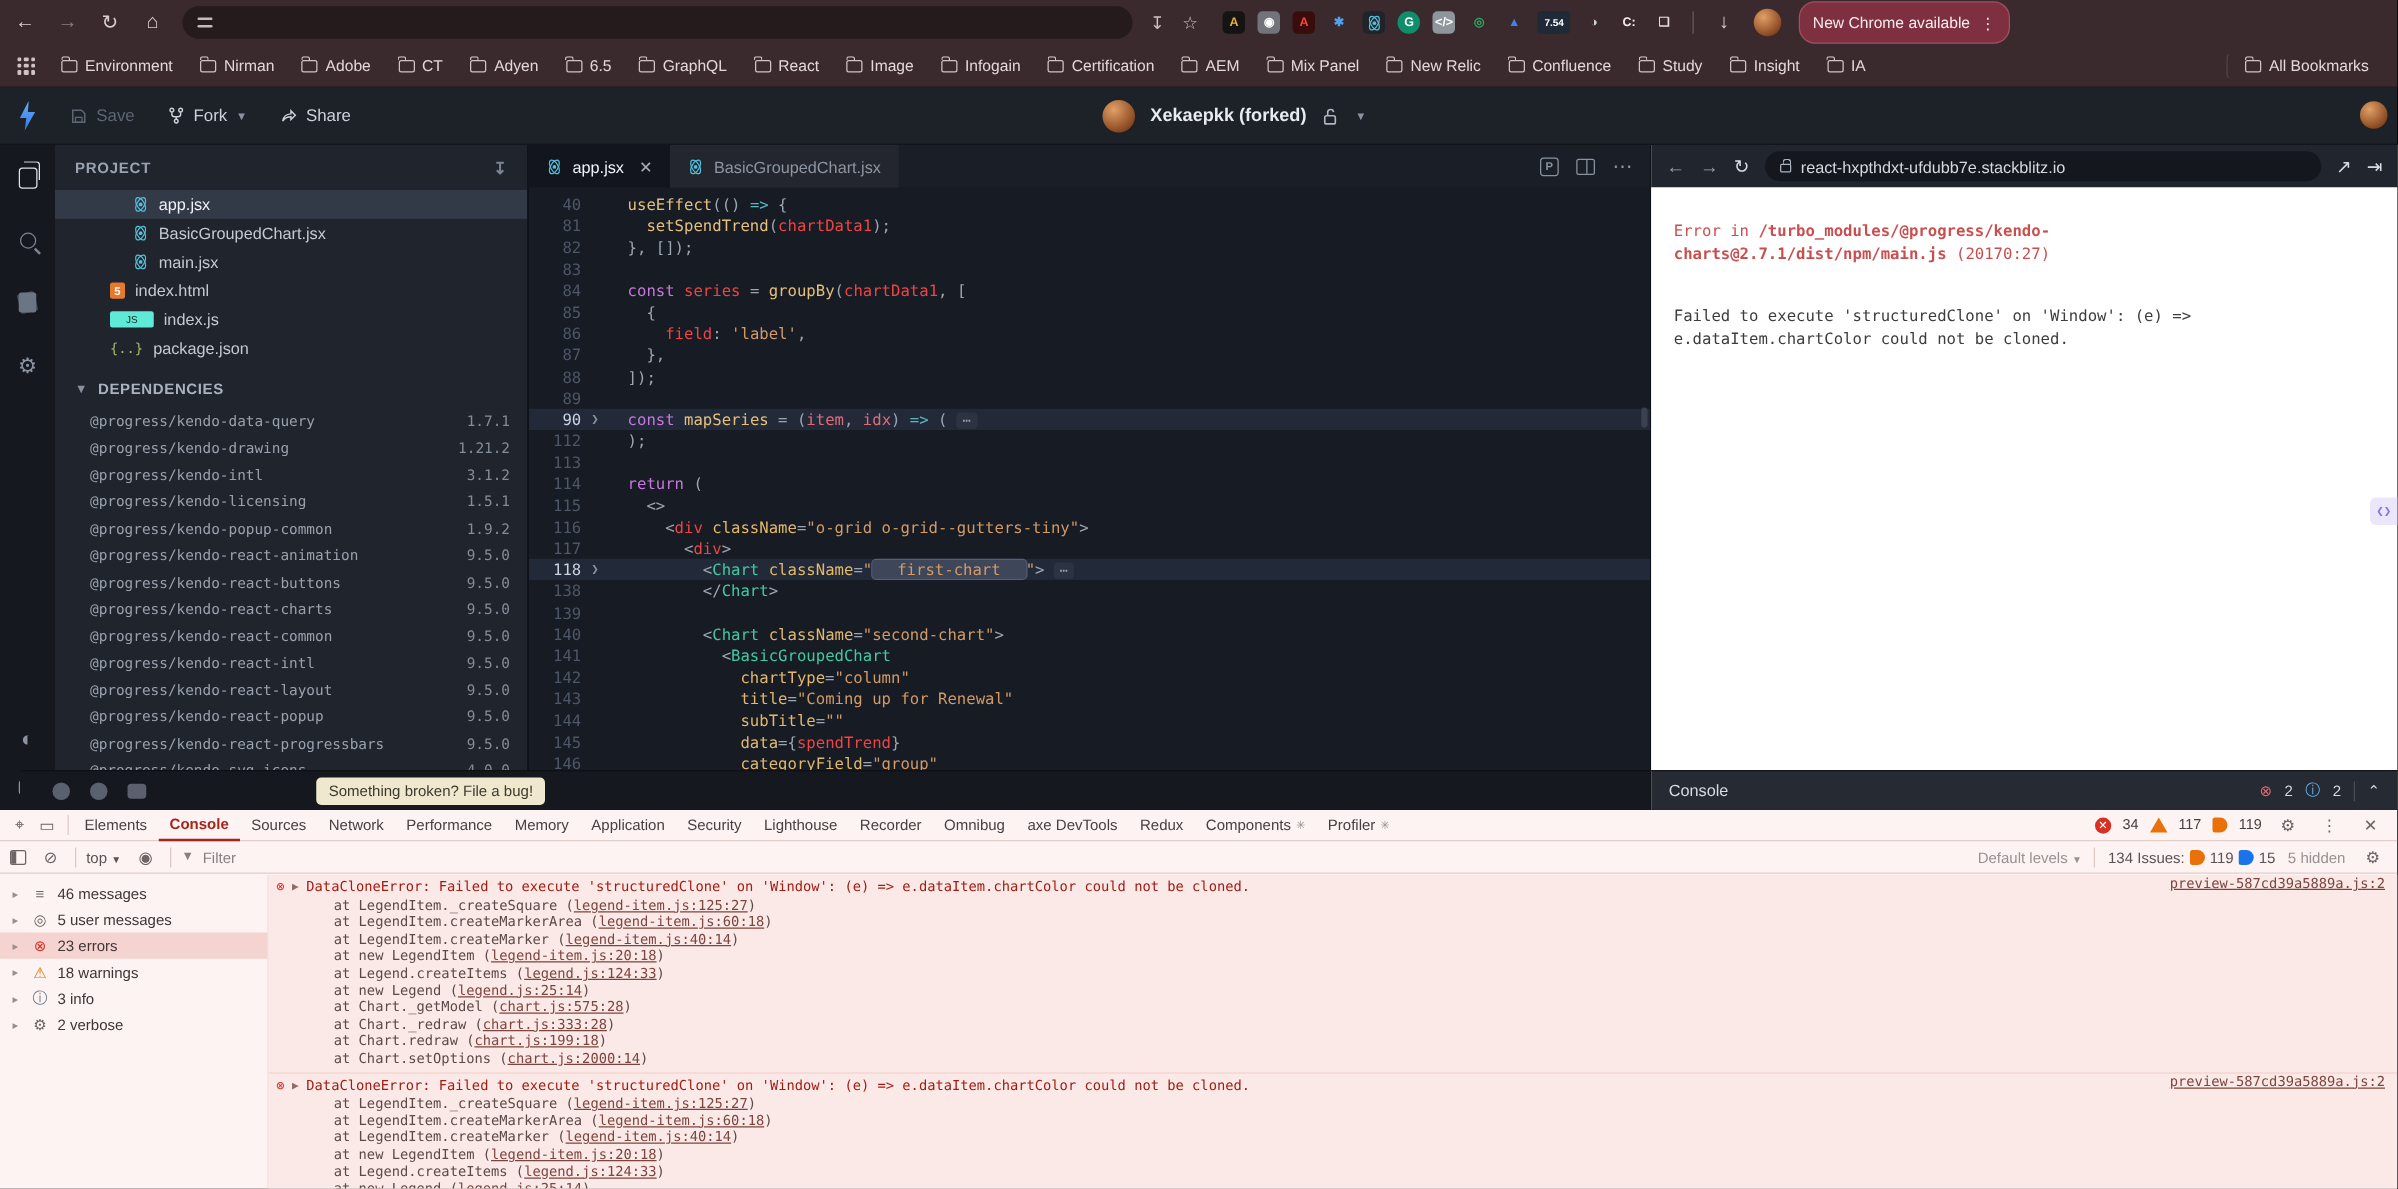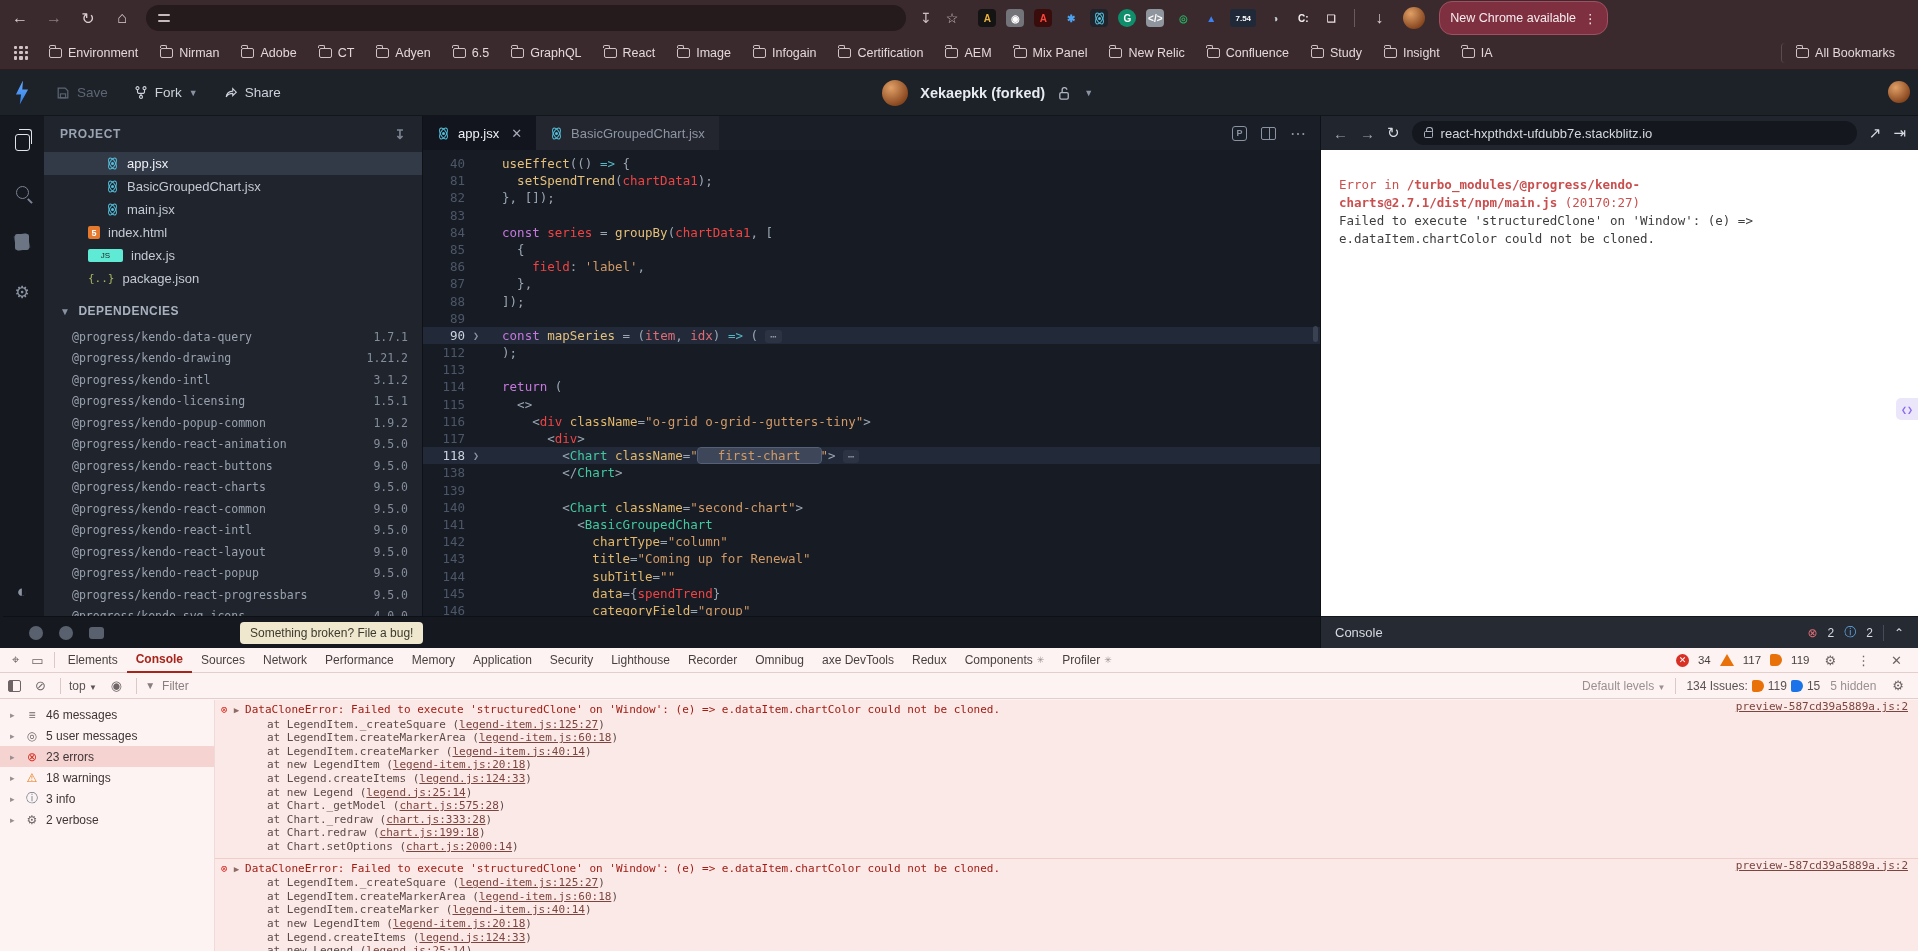--- a/index.html
+++ b/index.html
@@ -90,37 +90,37 @@
   .cl.hl .gut{color:#cbd3df}
   .gut .fold-car{position:absolute;right:-6px;color:#8a93a2;font-size:10px}
   .ctext{padding-left:14px}
   .tk-k{color:#c678dd}.tk-f{color:#e5c07b}.tk-v{color:#ef4444}.tk-r{color:#e06c75}
   .tk-s{color:#d19a66}.tk-p{color:#9ba6b2}.tk-o{color:#56b6c2}.tk-t{color:#42c9a0}.tk-a{color:#e2b86b}
   .tk-sh{color:#d19a66;background:#3d4759;border-radius:3px;padding:0 20px;outline:1px solid #55617a}
   .fold-pill{color:#97a0ad;background:#2c3342;border-radius:3px;padding:0 5px;margin-left:7px;font-size:11px}
   #ed-scroll{position:absolute;right:2px;top:210px;width:5px;height:16px;background:#3a4150;border-radius:3px}
 
   
-  #bottombar{position:absolute;left:3px;top:616px;width:1320px;height:32px;background:#15181f;display:flex;align-items:center;gap:16px;padding:0 26px;border-top:1px solid #0d1014}
+  #bottombar{position:absolute;left:16px;top:616px;width:1320px;height:32px;background:#15181f;display:flex;align-items:center;gap:16px;padding:0 26px;border-top:1px solid #0d1014}
   .soc{width:14px;height:14px;background:#59616e;border-radius:50%}
   .soc.sq{border-radius:3px;width:15px;height:12px}
   #bug-tip{background:#efe8cf;color:#3c3a2c;font-size:12px;border-radius:4px;padding:4px 10px;margin-left:120px;white-space:nowrap}
 
   
   #preview{position:absolute;left:1320px;top:116px;width:598px;height:532px;background:#fff;border-left:1px solid #0e1116}
   #purl{height:34px;background:#21252d;display:flex;align-items:center;gap:12px;padding:0 12px}
   #purl .g{color:#9aa3b2;font-size:15px}
   #purl .g.bright{color:#d6dae1}
   #purl-pill{flex:1;height:24px;background:#14171d;border-radius:12px;display:flex;align-items:center;gap:8px;padding:0 12px;color:#d4d9e0;font-size:13px}
   .mini-lock{width:9px;height:7px;border:1.3px solid #aab2bf;border-radius:1.5px;position:relative;margin-top:3px}
   .mini-lock::before{content:"";position:absolute;left:1px;top:-5px;width:5px;height:4px;border:1.3px solid #aab2bf;border-bottom:none;border-radius:3px 3px 0 0}
   #pwhite{position:absolute;left:0;top:34px;right:0;bottom:32px;background:#fff;padding:26px 0 16px 18px;font-family:"DejaVu Sans Mono",monospace}
   #err-title{color:#c94f4f;font-size:12.5px;line-height:18px;width:420px}
   #err-title .pth{font-weight:bold}
-  #err-body{margin-top:0;color:#3d3d3d;font-size:12.5px;line-height:18px;width:440px}
+  #err-body{margin-top:32px;color:#3d3d3d;font-size:12.5px;line-height:18px;width:440px}
   #preview-handle{position:absolute;right:0;top:248px;width:22px;height:22px;background:#ece6fb;border-radius:5px 0 0 5px;display:grid;place-items:center;color:#8a6cf0;font-size:10px}
   #pconsole{position:absolute;left:0;bottom:0;right:0;height:32px;background:#262a32;display:flex;align-items:center;padding:0 14px;color:#d7dae0;font-size:13px;border-top:1px solid #14171c}
   #pconsole .right{margin-left:auto;display:flex;align-items:center;gap:10px;font-size:12px}
   .cerr{color:#e06c75}.cinfo{color:#61afef}
   #pconsole .sep{width:1px;height:16px;background:#454b57}
 
   
   #devtools{position:absolute;left:0;top:648px;width:100%;height:303px;background:#fcf3f2;overflow:hidden}
   #dt-tabs{height:25px;display:flex;align-items:center;border-bottom:1px solid #e3cecb;padding-left:6px}
   .dt-ic{color:#6e6466;margin:0 6px;font-size:13px}

